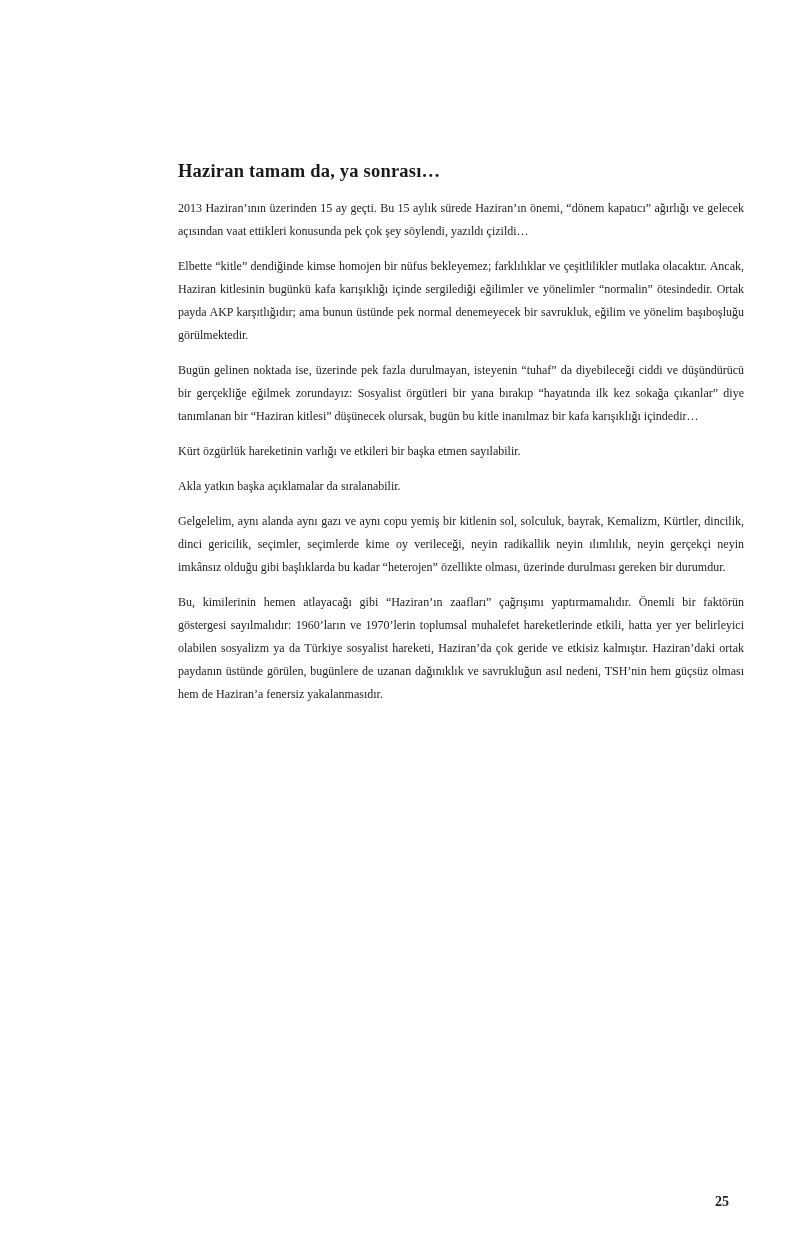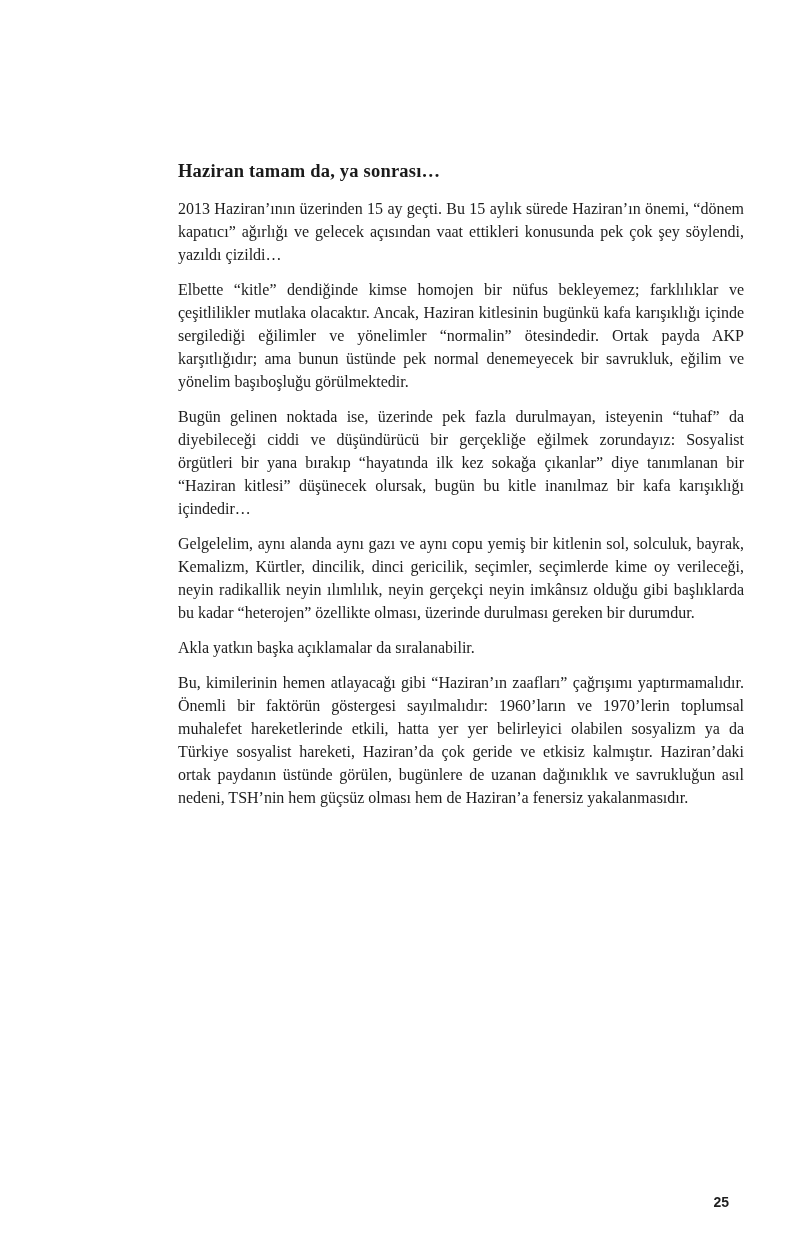--- a/index.html
+++ b/index.html
@@ -25,46 +25,47 @@
   }
   .section-title {
     font-family: "Liberation Serif", serif;
     font-size: 18.5px;
     font-weight: bold;
     letter-spacing: 0.2px;
     color: #1a1a1a;
     margin-bottom: 15px;
   }
   .content p {
-    font-size: 16px;
+    font-size: 12px;
     line-height: 23px;
     text-align: justify;
     text-justify: inter-word;
     hyphens: auto;
     -webkit-hyphens: auto;
     color: #1c1c1c;
     margin-bottom: 9px;
   }
   .page-number {
     position: absolute;
     right: 93px;
     top: 1146px;
-    font-family: Liberation Sans, sans-serif;
+    font-family: Liberation Serif, serif;
     font-size: 14px;
     font-weight: bold;
     color: #1f1f1f;
   }
 </style>
 </head>
 <body>
 
 <div class="page">
   <div class="content">
     <h1 class="section-title">Haziran tamam da, ya sonrası…</h1>
     <p>2013 Haziran’ının üzerinden 15 ay geçti. Bu 15 aylık sürede Haziran’ın önemi, “dönem kapatıcı” ağırlığı ve gelecek açısından vaat ettikleri konusunda pek çok şey söylendi, yazıldı çizildi…</p>
     <p>Elbette “kitle” dendiğinde kimse homojen bir nüfus bekleyemez; farklılıklar ve çeşitlilikler mutlaka olacaktır. Ancak, Haziran kitlesinin bugünkü kafa karışıklığı içinde sergilediği eğilimler ve yönelimler “normalin” ötesindedir. Ortak payda AKP karşıtlığıdır; ama bunun üstünde pek normal denemeyecek bir savrukluk, eğilim ve yönelim başıboşluğu görülmektedir.</p>
     <p>Bugün gelinen noktada ise, üzerinde pek fazla durulmayan, isteyenin “tuhaf” da diyebileceği ciddi ve düşündürücü bir gerçekliğe eğilmek zorundayız: Sosyalist örgütleri bir yana bırakıp “hayatında ilk kez sokağa çıkanlar” diye tanımlanan bir “Haziran kitlesi” düşünecek olursak, bugün bu kitle inanılmaz bir kafa karışıklığı içindedir…</p>
+    <p>Kürt özgürlük hareketinin varlığı ve etkileri bir başka etmen sayılabilir.</p>
+    <p>Akla yatkın başka açıklamalar da sıralanabilir.</p>
     <p>Gelgelelim, aynı alanda aynı gazı ve aynı copu yemiş bir kitlenin sol, solculuk, bayrak, Kemalizm, Kürtler, dincilik, dinci gericilik, seçimler, seçimlerde kime oy verileceği, neyin radikallik neyin ılımlılık, neyin gerçekçi neyin imkânsız olduğu gibi başlıklarda bu kadar “heterojen” özellikte olması, üzerinde durulması gereken bir durumdur.</p>
-    <p>Akla yatkın başka açıklamalar da sıralanabilir.</p>
     <p>Bu, kimilerinin hemen atlayacağı gibi “Haziran’ın zaafları” çağrışımı yaptırmamalıdır. Önemli bir faktörün göstergesi sayılmalıdır: 1960’ların ve 1970’lerin toplumsal muhalefet hareketlerinde etkili, hatta yer yer belirleyici olabilen sosyalizm ya da Türkiye sosyalist hareketi, Haziran’da çok geride ve etkisiz kalmıştır. Haziran’daki ortak paydanın üstünde görülen, bugünlere de uzanan dağınıklık ve savrukluğun asıl nedeni, TSH’nin hem güçsüz olması hem de Haziran’a fenersiz yakalanmasıdır.</p>
   </div>
   <div class="page-number">25</div>
 </div>
 
 </body></html>

